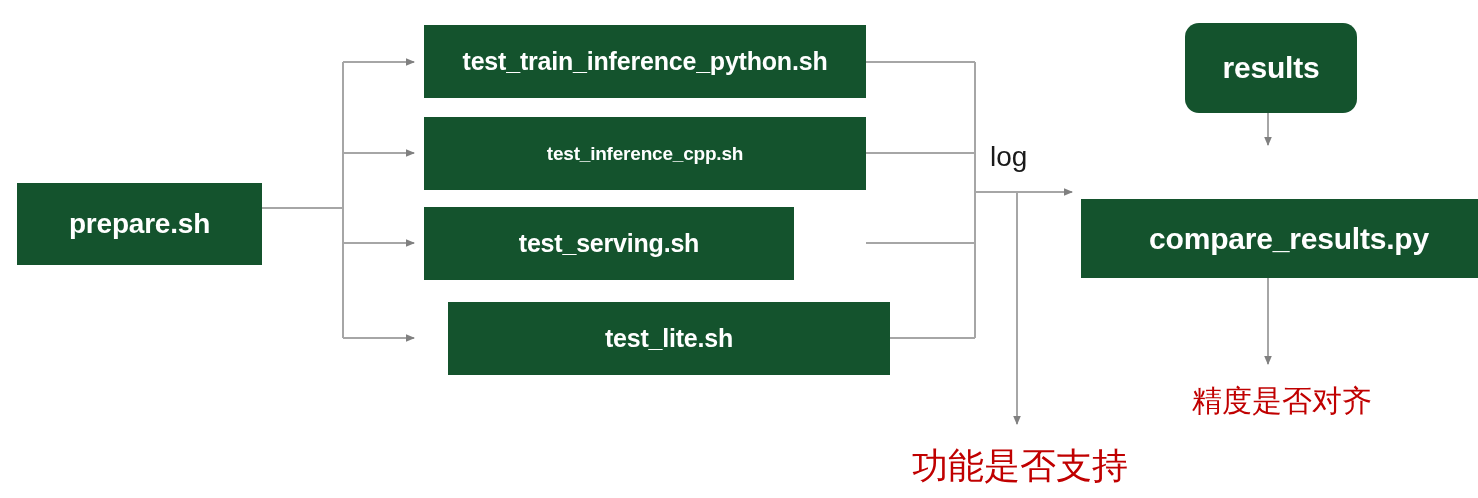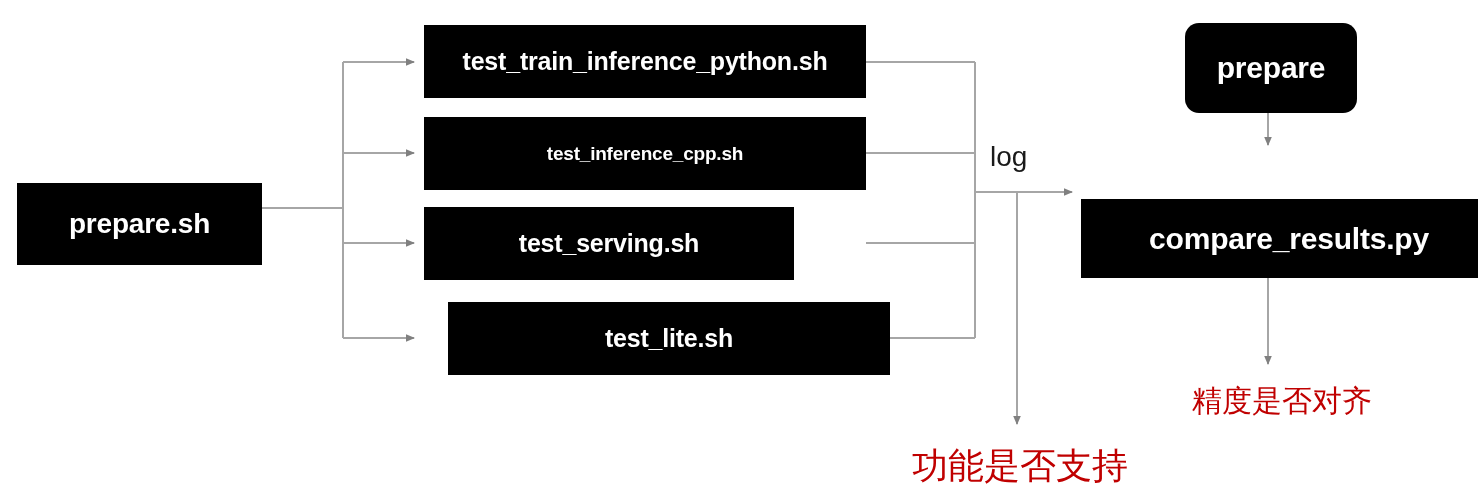--- a/index.html
+++ b/index.html
@@ -25,21 +25,21 @@
     width: 1478px;
     height: 498px;
     pointer-events: none;
   }
   .node {
     position: absolute;
     box-sizing: border-box;
     display: flex;
     align-items: center;
     justify-content: center;
-    background: #000000;
+    background: #14532d;
     color: #ffffff;
     font-weight: bold;
     letter-spacing: -0.2px;
     text-align: center;
     white-space: nowrap;
     z-index: 2;
   }
   .node-rounded {
     border-radius: 14px;
   }
@@ -113,21 +113,21 @@
   <div class="node" id="node-prepare">prepare.sh</div>
 
   <div class="node" id="node-train-py">test_train_inference_python.sh</div>
 
   <div class="node" id="node-inf-cpp">test_inference_cpp.sh</div>
 
   <div class="node" id="node-serving">test_serving.sh</div>
 
   <div class="node" id="node-lite">test_lite.sh</div>
 
-  <div class="node node-rounded" id="node-results">prepare</div>
+  <div class="node node-rounded" id="node-results">results</div>
 
   <div class="node" id="node-compare">compare_results.py</div>
 
   <div class="edge-label" id="label-log">log</div>
 
   <div class="note-red" id="note-function">功能是否支持</div>
 
   <div class="note-red" id="note-precision">精度是否对齐</div>
 
 </div>

